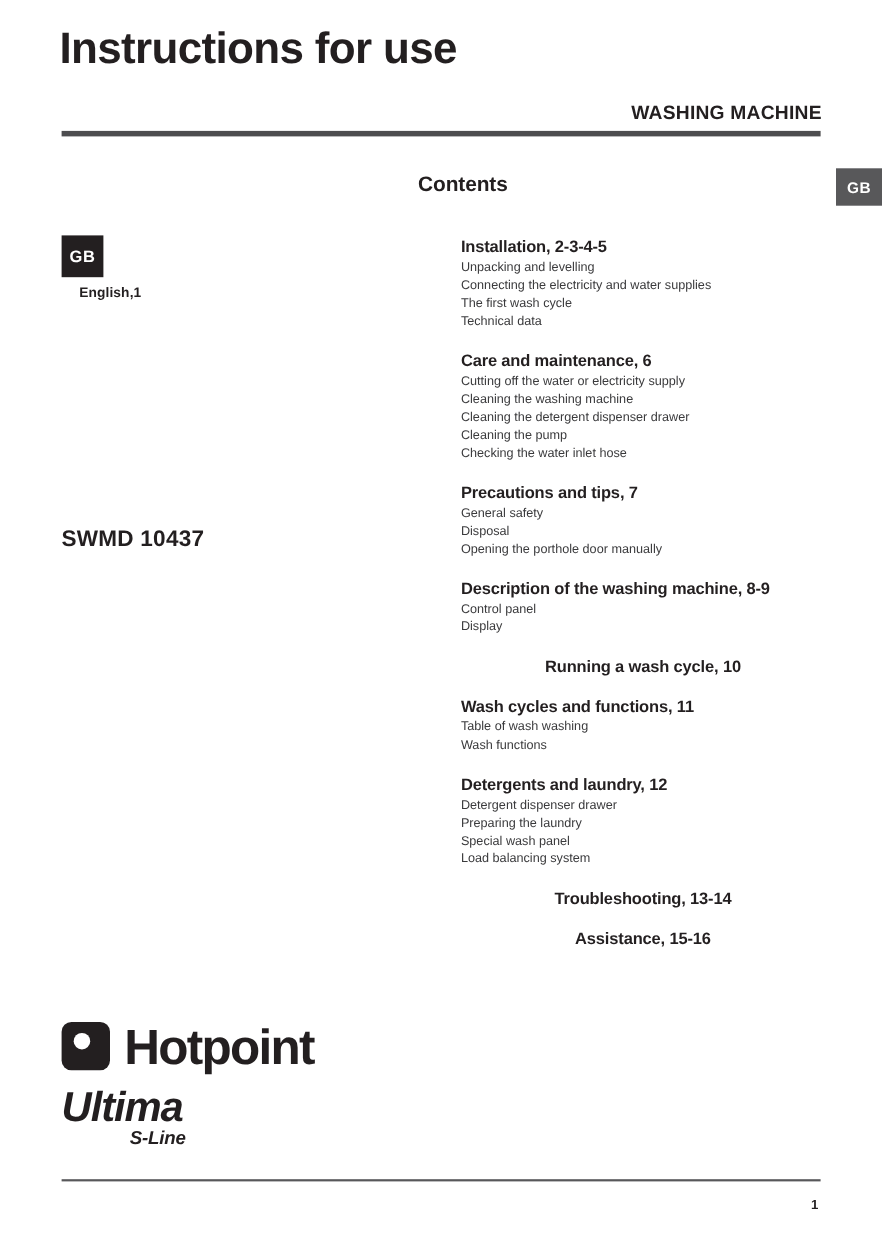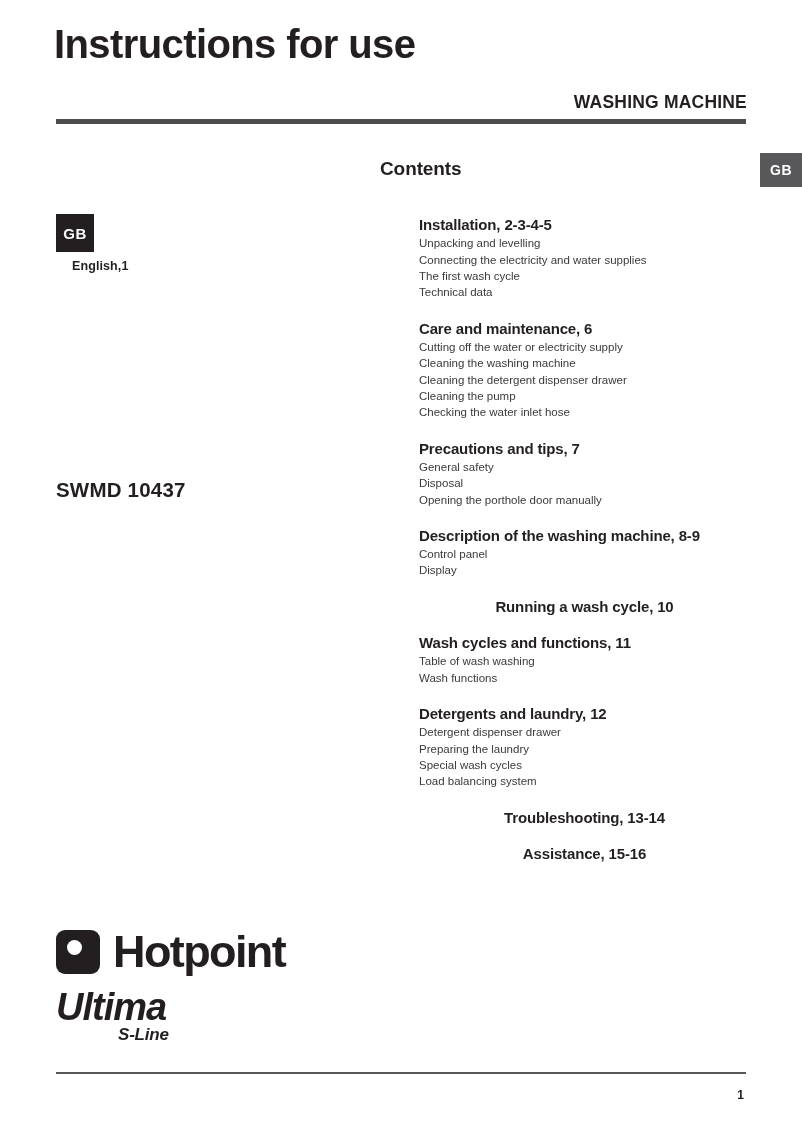--- a/index.html
+++ b/index.html
@@ -164,21 +164,21 @@
   
   .brand {
     position: absolute;
     left: 56px;
     top: 928px;
     width: 360px;
   }
 
   .brand-logo-row {
     display: flex;
-    align-items: flex-end;
+    align-items: center;
     height: 46px;
   }
 
   .brand-mark {
     width: 44px;
     height: 44px;
     background: #231f20;
     border-radius: 9px;
     position: relative;
     flex: 0 0 auto;
@@ -304,21 +304,21 @@
         </div>
         <div class="toc-section">
           <div class="toc-section-title">Wash cycles and functions, 11</div>
           <div class="toc-sub">Table of wash washing</div>
           <div class="toc-sub">Wash functions</div>
         </div>
         <div class="toc-section">
           <div class="toc-section-title">Detergents and laundry, 12</div>
           <div class="toc-sub">Detergent dispenser drawer</div>
           <div class="toc-sub">Preparing the laundry</div>
-          <div class="toc-sub">Special wash cycles</div>
+          <div class="toc-sub">Special wash panel</div>
           <div class="toc-sub">Load balancing system</div>
         </div>
         <div class="toc-section tight">
           <div class="toc-section-title">Troubleshooting, 13-14</div>
         </div>
         <div class="toc-section tight">
           <div class="toc-section-title">Assistance, 15-16</div>
         </div>
       </div>
   </div>

